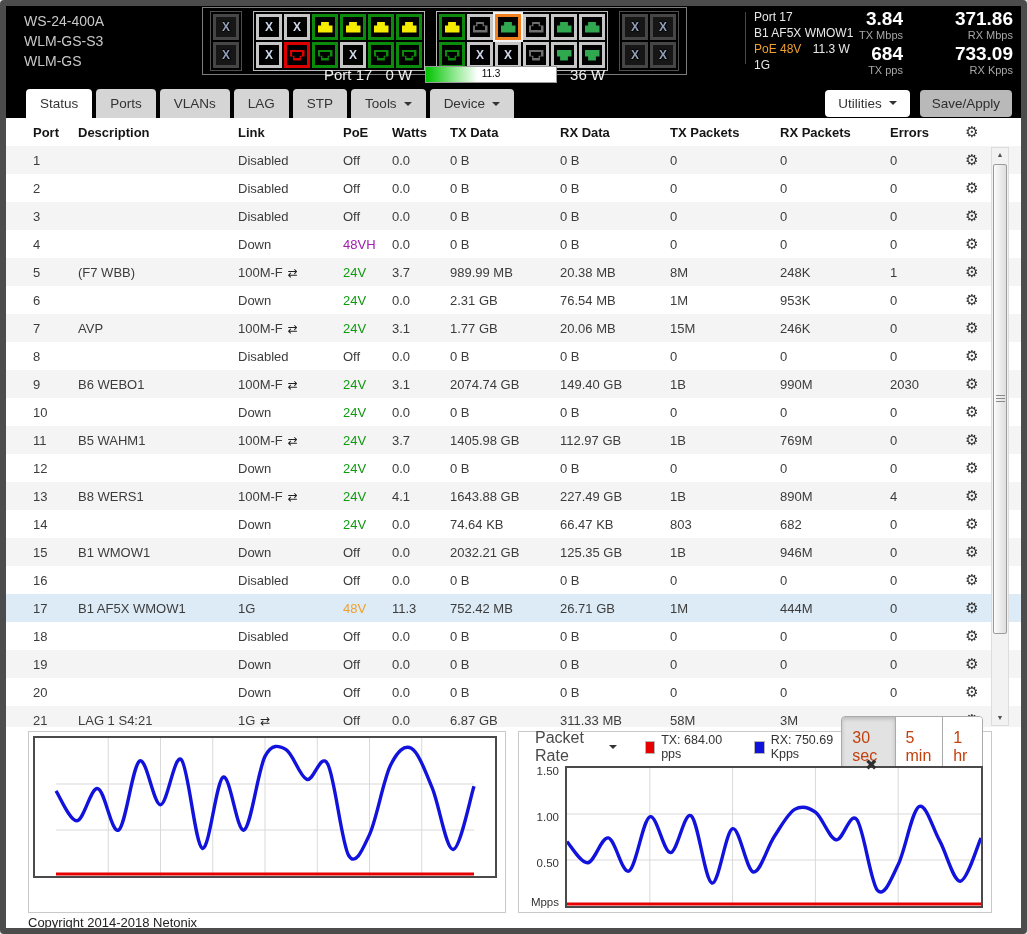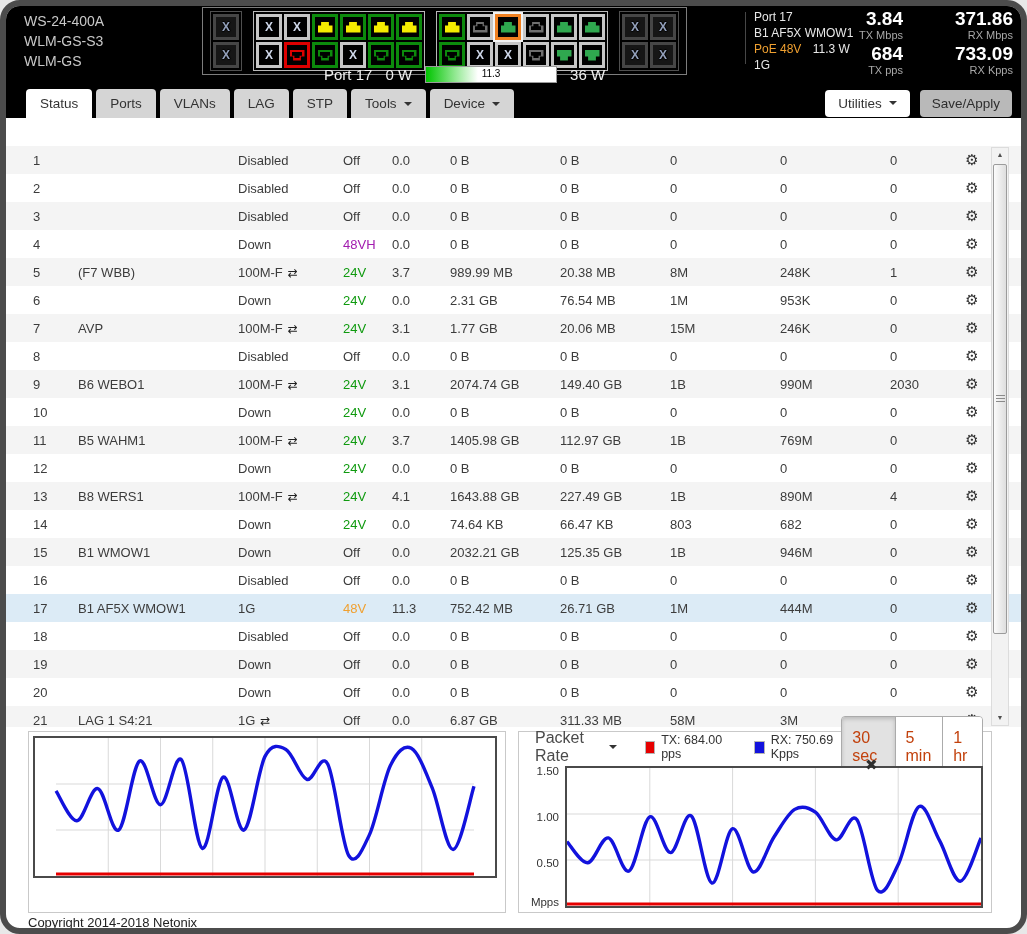--- a/index.html
+++ b/index.html
@@ -1,16 +1,16 @@
 <!DOCTYPE html>
 <html><head>
 <meta charset="utf-8">
 <style>
   html,body{margin:0;padding:0;background:#e8e8e8;font-family:"Liberation Sans","DejaVu Sans",sans-serif;}
-  #frame{position:relative;width:1027px;height:934px;box-sizing:border-box;border:6px solid #4c4c4c;border-radius:20px;overflow:hidden;background:#fff;}
+  #frame{position:relative;width:1027px;height:934px;box-sizing:border-box;border:6px solid #4c4c4c;border-radius:4px;overflow:hidden;background:#fff;}
 
   
   #header{position:absolute;left:0;top:0;width:100%;height:82px;background:#000;}
   #device-names{position:absolute;left:18px;top:5px;color:#c8c8c8;font-size:14px;line-height:20px;}
   #port-panel{position:absolute;left:196px;top:1px;display:flex;gap:11px;align-items:center;background:#000;border:1px solid #7d7d7d;padding:3px 7px;}
   .pgroup{display:flex;border:1px solid #b8b8b8;padding:1px;background:#000;}
   .pgroup.dark{border-color:#4f4f4f;}
   .pcol{display:flex;flex-direction:column;}
   .pcell{width:20px;height:20px;border:3px solid #888;background:#000;display:flex;align-items:center;justify-content:center;margin:1px;position:relative;}
   .pcell.b-gray{border-color:#c6c6c6}.pcell.b-green{border-color:#0c8a0c}.pcell.b-red{border-color:#dd0000}
@@ -301,20 +301,33 @@
       </div>
     <div id="top-buttons">
       <div id="btn-utilities">
         <span>Utilities</span>
         <span class="caret"></span>
       </div>
       <div id="btn-save">Save/Apply</div>
     </div>
   </div>
 
+  <div id="thead">
+      <div class="c c-port">Port</div>
+      <div class="c c-desc">Description</div>
+      <div class="c c-link">Link</div>
+      <div class="c c-poe">PoE</div>
+      <div class="c c-watts">Watts</div>
+      <div class="c c-data">TX Data</div>
+      <div class="c c-data">RX Data</div>
+      <div class="c c-data">TX Packets</div>
+      <div class="c c-data">RX Packets</div>
+      <div class="c c-err">Errors</div>
+      <div class="c c-gear"><span class="gear-ic"></span></div>
+    </div>
   <div id="tbody">
       <div class="trow">
         <div class="c c-port">1</div>
         <div class="c c-desc"></div>
         <div class="c c-link">Disabled</div>
         <div class="c c-poe">Off</div>
         <div class="c c-watts">0.0</div>
         <div class="c c-data">0 B</div>
         <div class="c c-data">0 B</div>
         <div class="c c-data">0</div>

